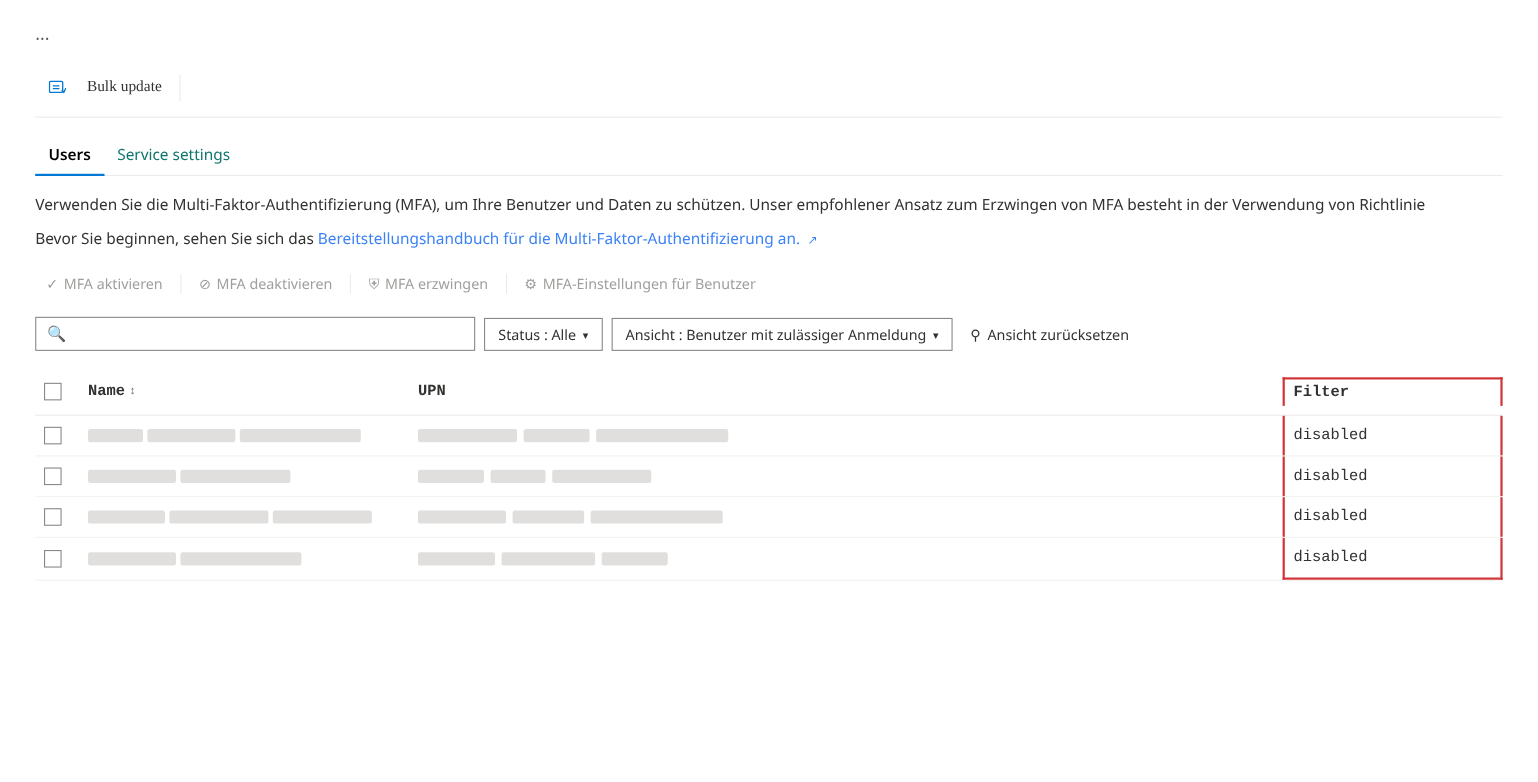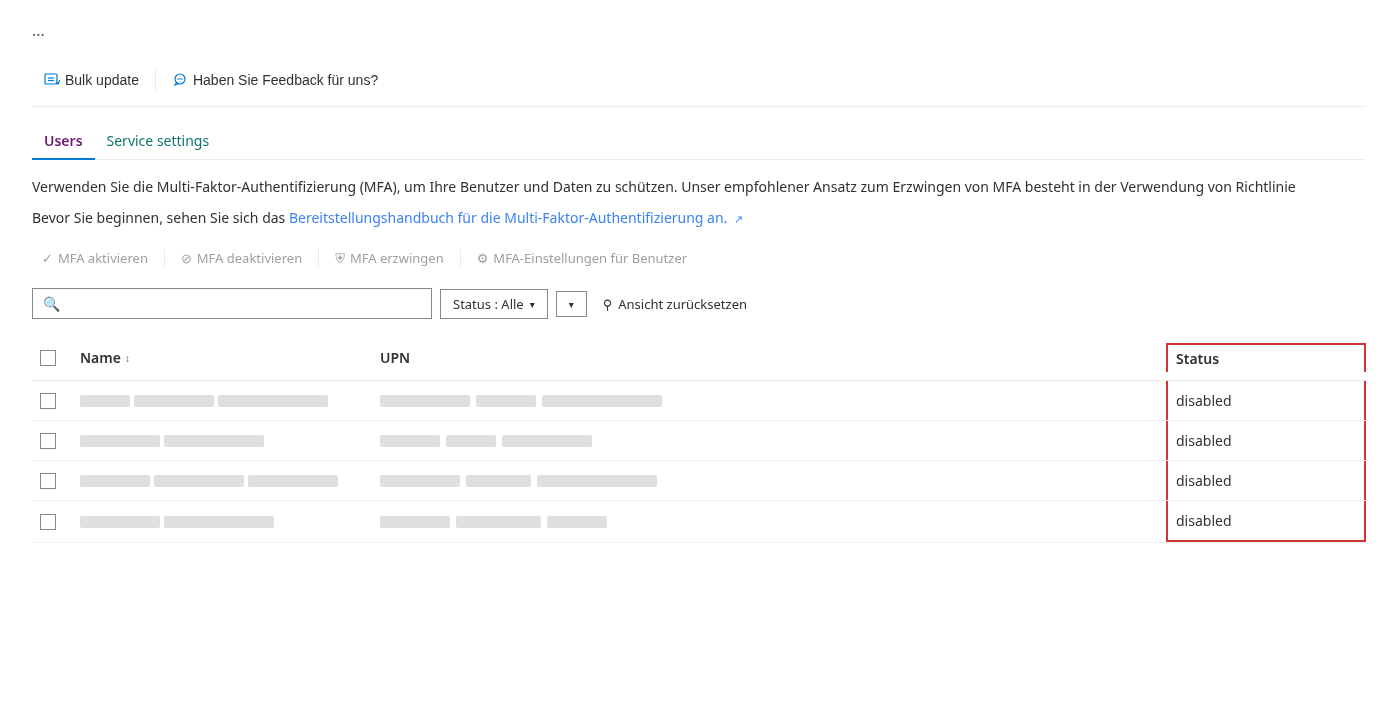--- a/index.html
+++ b/index.html
@@ -33,28 +33,28 @@
       align-items: center;
       gap: 0;
       padding-bottom: 12px;
       border-bottom: 1px solid #edebe9;
       margin-bottom: 16px;
     }
 
     .toolbar-btn {
       display: flex;
       align-items: center;
-      gap: 5px;
+      gap: 19px;
       padding: 6px 12px;
       background: transparent;
       border: none;
       cursor: pointer;
       color: #323130;
       font-size: 14px;
-      font-family: Liberation Sans, sans-serif;
+      font-family: Liberation Serif, serif;
     }
 
     .toolbar-separator {
       width: 1px;
       height: 24px;
       background: #edebe9;
       margin: 0 4px;
     }
 
     .toolbar-icon {
@@ -77,21 +77,21 @@
     .tab {
       padding: 8px 12px;
       cursor: pointer;
       font-size: 14px;
       color: #0f766e;
       border-bottom: 2px solid transparent;
       margin-bottom: -1px;
     }
 
     .tab.active {
-      color: #701a75;
+      color: #000000;
       border-bottom-color: #0078d4;
       font-weight: 600;
     }
 
     
     .description {
       font-size: 14px;
       color: #323130;
       line-height: 1.5;
       margin-bottom: 10px;
@@ -179,20 +179,21 @@
       cursor: pointer;
       font-size: 13px;
       font-family: inherit;
       color: #323130;
       white-space: nowrap;
     }
 
     
     .table-container {
       width: 100%;
+      font-family: Liberation Mono, monospace;
     }
 
     .table-header {
       display: grid;
       grid-template-columns: 40px 300px 1fr 200px;
       padding: 8px 0;
       border-bottom: 1px solid #edebe9;
       font-weight: 600;
       font-size: 14px;
     }
@@ -290,32 +291,20 @@
       <svg width="16" height="16" viewBox="0 0 16 16" fill="none">
         <rect x="1" y="2" width="12" height="10" rx="1" stroke="#0078d4" stroke-width="1.2" fill="none"></rect>
         <line x1="4" y1="6" x2="10" y2="6" stroke="#0078d4" stroke-width="1.2"></line>
         <line x1="4" y1="8.5" x2="10" y2="8.5" stroke="#0078d4" stroke-width="1.2"></line>
         <path d="M12 10 L14 12 L16 8" stroke="#0078d4" stroke-width="1.2" fill="none"></path>
       </svg>
     </span>
     <span>Bulk update</span>
   </button>
   <div class="toolbar-separator"></div>
-  <button class="toolbar-btn">
-    <span class="toolbar-icon">
-      <svg width="16" height="16" viewBox="0 0 16 16" fill="none">
-        <circle cx="8" cy="7" r="5" stroke="#0078d4" stroke-width="1.2" fill="none"></circle>
-        <path d="M5 10 L3 13 L6.5 11.5" stroke="#0078d4" stroke-width="1.2" fill="none"></path>
-        <circle cx="6" cy="7" r="0.8" fill="#0078d4"></circle>
-        <circle cx="8" cy="7" r="0.8" fill="#0078d4"></circle>
-        <circle cx="10" cy="7" r="0.8" fill="#0078d4"></circle>
-      </svg>
-    </span>
-    <span>Haben Sie Feedback für uns?</span>
-  </button>
 </div>
 
 <div class="tabs">
   <div class="tab active">
     <span>Users</span>
   </div>
   <div class="tab">
     <span>Service settings</span>
   </div>
 </div>
@@ -355,20 +344,21 @@
 
 <div class="filter-row">
   <div class="search-box">
     <span style="color:#a19f9d; font-size:14px;">🔍</span>
   </div>
   <button class="filter-btn">
     <span>Status : Alle</span>
     <span style="font-size:10px;">▾</span>
   </button>
   <button class="filter-btn">
+    <span>Ansicht : Benutzer mit zulässiger Anmeldung</span>
     <span style="font-size:10px;">▾</span>
   </button>
   <button class="filter-btn" style="border:none; background:transparent; padding:5px 8px;">
     <span style="font-size:13px; color:#323130;">⚲</span>
     <span>Ansicht zurücksetzen</span>
   </button>
 </div>
 
 <div class="table-container">
 
@@ -377,21 +367,21 @@
       <div class="checkbox"></div>
     </div>
     <div class="th-cell">
       <span>Name</span>
       <span class="sort-icon">↕</span>
     </div>
     <div class="th-cell">
       <span>UPN</span>
     </div>
     <div class="th-cell status-col-top">
-      <span style="font-weight:600;">Status</span>
+      <span style="font-weight:600;">Filter</span>
     </div>
   </div>
 
   <div class="table-row">
     <div class="td-cell">
       <div class="checkbox"></div>
     </div>
     <div class="td-cell">
       <div class="name-skeletons">
         <span class="skeleton" style="width:50px;"></span>

